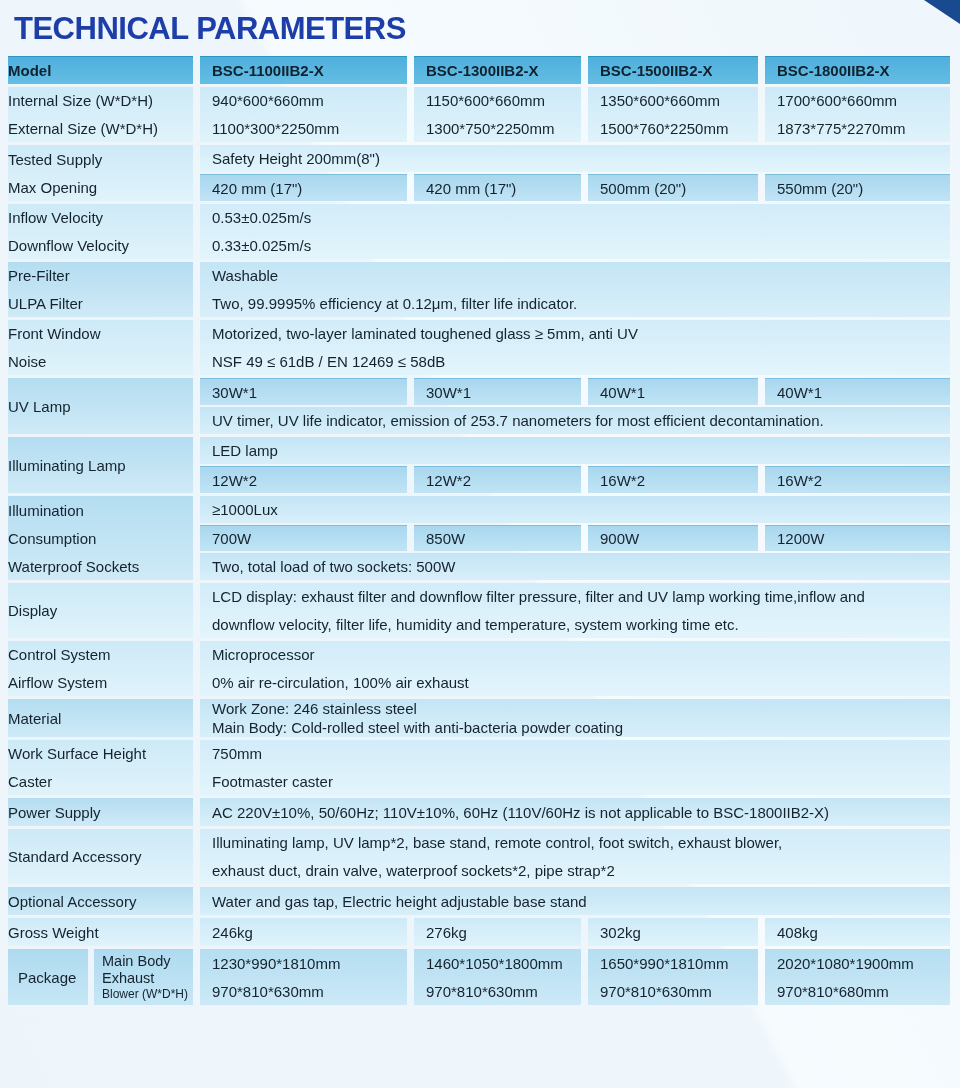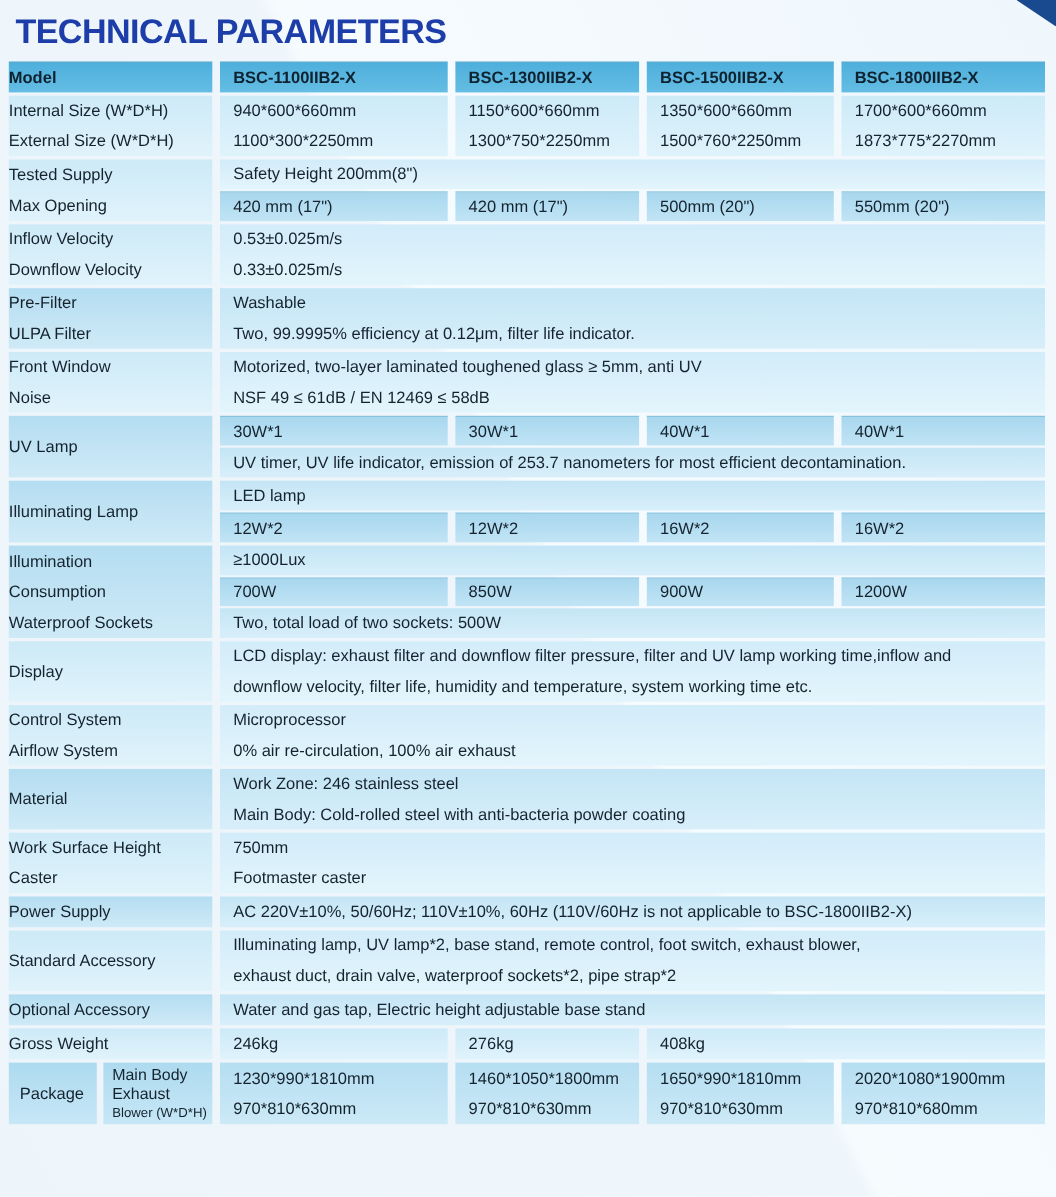--- a/index.html
+++ b/index.html
@@ -288,21 +288,21 @@
           <div class="lab-line">Control System</div>
           <div class="lab-line">Airflow System</div>
         </div>
         <div class="values">
           <div class="row-span vs-light">
             <div class="vline">Microprocessor</div>
             <div class="vline">0% air re-circulation, 100% air exhaust</div>
           </div>
         </div>
       </div>
-      <div class="group shade-medium" style="height: 55px;">
+      <div class="group shade-medium" style="height: 38px;">
         <div class="labelcell">
           <div class="lab-line">Material</div>
         </div>
         <div class="values">
           <div class="row-span vs-medium">
             <div class="vline">Work Zone: 246 stainless steel</div>
             <div class="vline">Main Body: Cold-rolled steel with anti-bacteria powder coating</div>
           </div>
         </div>
       </div>
@@ -353,20 +353,23 @@
         <div class="labelcell">
           <div class="lab-line">Gross Weight</div>
         </div>
         <div class="values">
           <div class="row-cells">
             <div class="cell cell-light c1">
               <div class="vline">246kg</div>
             </div>
             <div class="cell cell-light c2">
               <div class="vline">276kg</div>
+            </div>
+            <div class="cell cell-light c3">
+              <div class="vline">302kg</div>
             </div>
             <div class="cell cell-light c4">
               <div class="vline">408kg</div>
             </div>
           </div>
         </div>
       </div>
       <div class="group shade-medium" style="height: 56px;">
         <div class="pkg-label">
           <div class="pkg-main">

